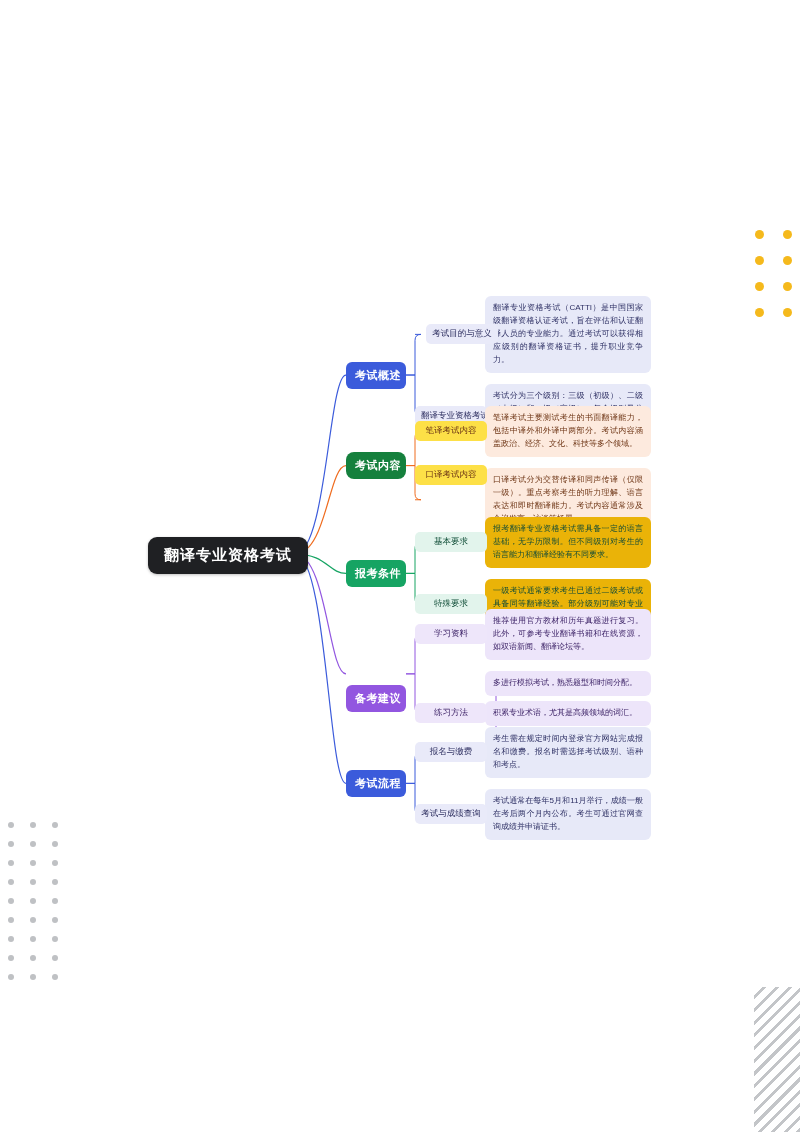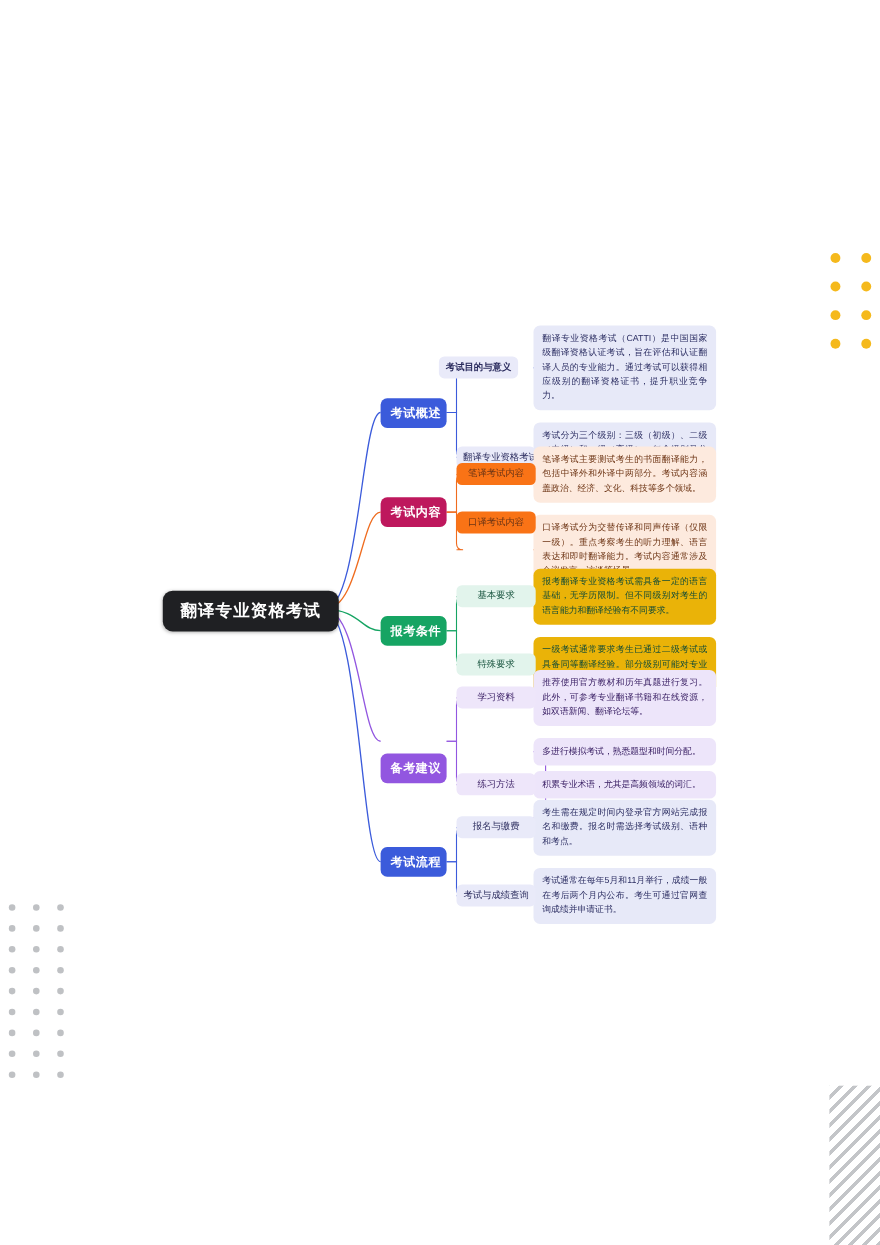--- a/index.html
+++ b/index.html
@@ -67,34 +67,34 @@
     color: #ffffff;
     border-radius: 6px;
     font-size: 11px;
     font-weight: bold;
     letter-spacing: .5px;
     padding: 6px 9px;
     white-space: nowrap;
     text-align: center;
   }
   .branch.c-blue   { background: #3b5bdb; }
-  .branch.c-orange { background: #be185d; }
+  .branch.c-orange { background: #15803d; border-radius: 8px; }
   .branch.c-green  { background: #16a463; }
   .branch.c-purple { background: #9256e0; }
 
   
   .sub {
     border-radius: 5px;
     font-size: 8.5px;
     padding: 4px 6px;
     white-space: nowrap;
     text-align: center;
   }
   .sub.c-blue   { background: #e9eaf9; color: #2b2c5e; }
-  .sub.c-orange { background: #f97316; color: #6b3415; }
+  .sub.c-orange { background: #fde047; color: #6b3415; }
   .sub.c-green  { background: #e2f4ec; color: #13503a; }
   .sub.c-purple { background: #eee6fa; color: #3e2368; }
 
   
   .leaf {
     border-radius: 6px;
     font-size: 8px;
     line-height: 1.62;
     padding: 6px 8px;
     text-align: justify;
@@ -176,21 +176,21 @@
         <path d="M 487 713.2890625 H 496 V 737.2421875 Q 496 743.2421875 502 743.2421875 H 485" stroke="#9256e0" stroke-width="1" fill="none"></path>
         <path d="M 295 554 C 326.62 554, 328.609 783.359375, 346 783.359375" stroke="#3b5bdb" stroke-width="1.2" fill="none"></path>
         <path d="M 406 783.359375 H 415 V 758.4296875 Q 415 752.4296875 421 752.4296875 H 415" stroke="#3b5bdb" stroke-width="1" fill="none"></path>
         <path d="M 487 752.4296875 H 485" stroke="#3b5bdb" stroke-width="1" fill="none"></path>
         <path d="M 406 783.359375 H 415 V 808.2890625 Q 415 814.2890625 421 814.2890625 H 415" stroke="#3b5bdb" stroke-width="1" fill="none"></path>
         <path d="M 487 814.2890625 H 485" stroke="#3b5bdb" stroke-width="1" fill="none"></path>
       </svg>
 
   <div class="node root" style="left: 148px; top: 537px;">翻译专业资格考试</div>
       <div class="node leaf c-blue" style="left: 485px; top: 296px; width: 166px;">翻译专业资格考试（CATTI）是中国国家级翻译资格认证考试，旨在评估和认证翻译人员的专业能力。通过考试可以获得相应级别的翻译资格证书，提升职业竞争力。</div>
-      <div class="node sub c-blue" style="left: 399px; top: 324.383px; width: 72px; font-weight: bold;">考试目的与意义</div>
+      <div class="node sub c-blue" style="left: 426px; top: 324.383px; width: 72px;">考试目的与意义</div>
       <div class="node leaf c-blue" style="left: 485px; top: 383.766px; width: 166px;">考试分为三个级别：三级（初级）、二级（中级）和一级（高级）。每个级别又分为笔译和口译两个方向，考生可根据自身需求选择报考。</div>
       <div class="node sub c-blue" style="left: 415px; top: 405.672px; width: 72px;">翻译专业资格考试</div>
       <div class="node branch c-blue" style="left: 346px; top: 361.527px; width: 60px;">考试概述</div>
       <div class="node leaf c-orange" style="left: 485px; top: 406px; width: 166px;">笔译考试主要测试考生的书面翻译能力，包括中译外和外译中两部分。考试内容涵盖政治、经济、文化、科技等多个领域。</div>
       <div class="node sub c-orange" style="left: 415px; top: 421.43px; width: 72px;">笔译考试内容</div>
       <div class="node leaf c-orange" style="left: 485px; top: 467.859px; width: 166px;">口译考试分为交替传译和同声传译（仅限一级）。重点考察考生的听力理解、语言表达和即时翻译能力。考试内容通常涉及会议发言、访谈等场景。</div>
       <div class="node sub c-orange" style="left: 415px; top: 465px; width: 72px;">口译考试内容</div>
       <div class="node branch c-orange" style="left: 346px; top: 452.098px; width: 60px;">考试内容</div>
       <div class="node leaf c-green" style="left: 485px; top: 517px; width: 166px;">报考翻译专业资格考试需具备一定的语言基础，无学历限制。但不同级别对考生的语言能力和翻译经验有不同要求。</div>
       <div class="node sub c-green" style="left: 415px; top: 532.43px; width: 72px;">基本要求</div>

